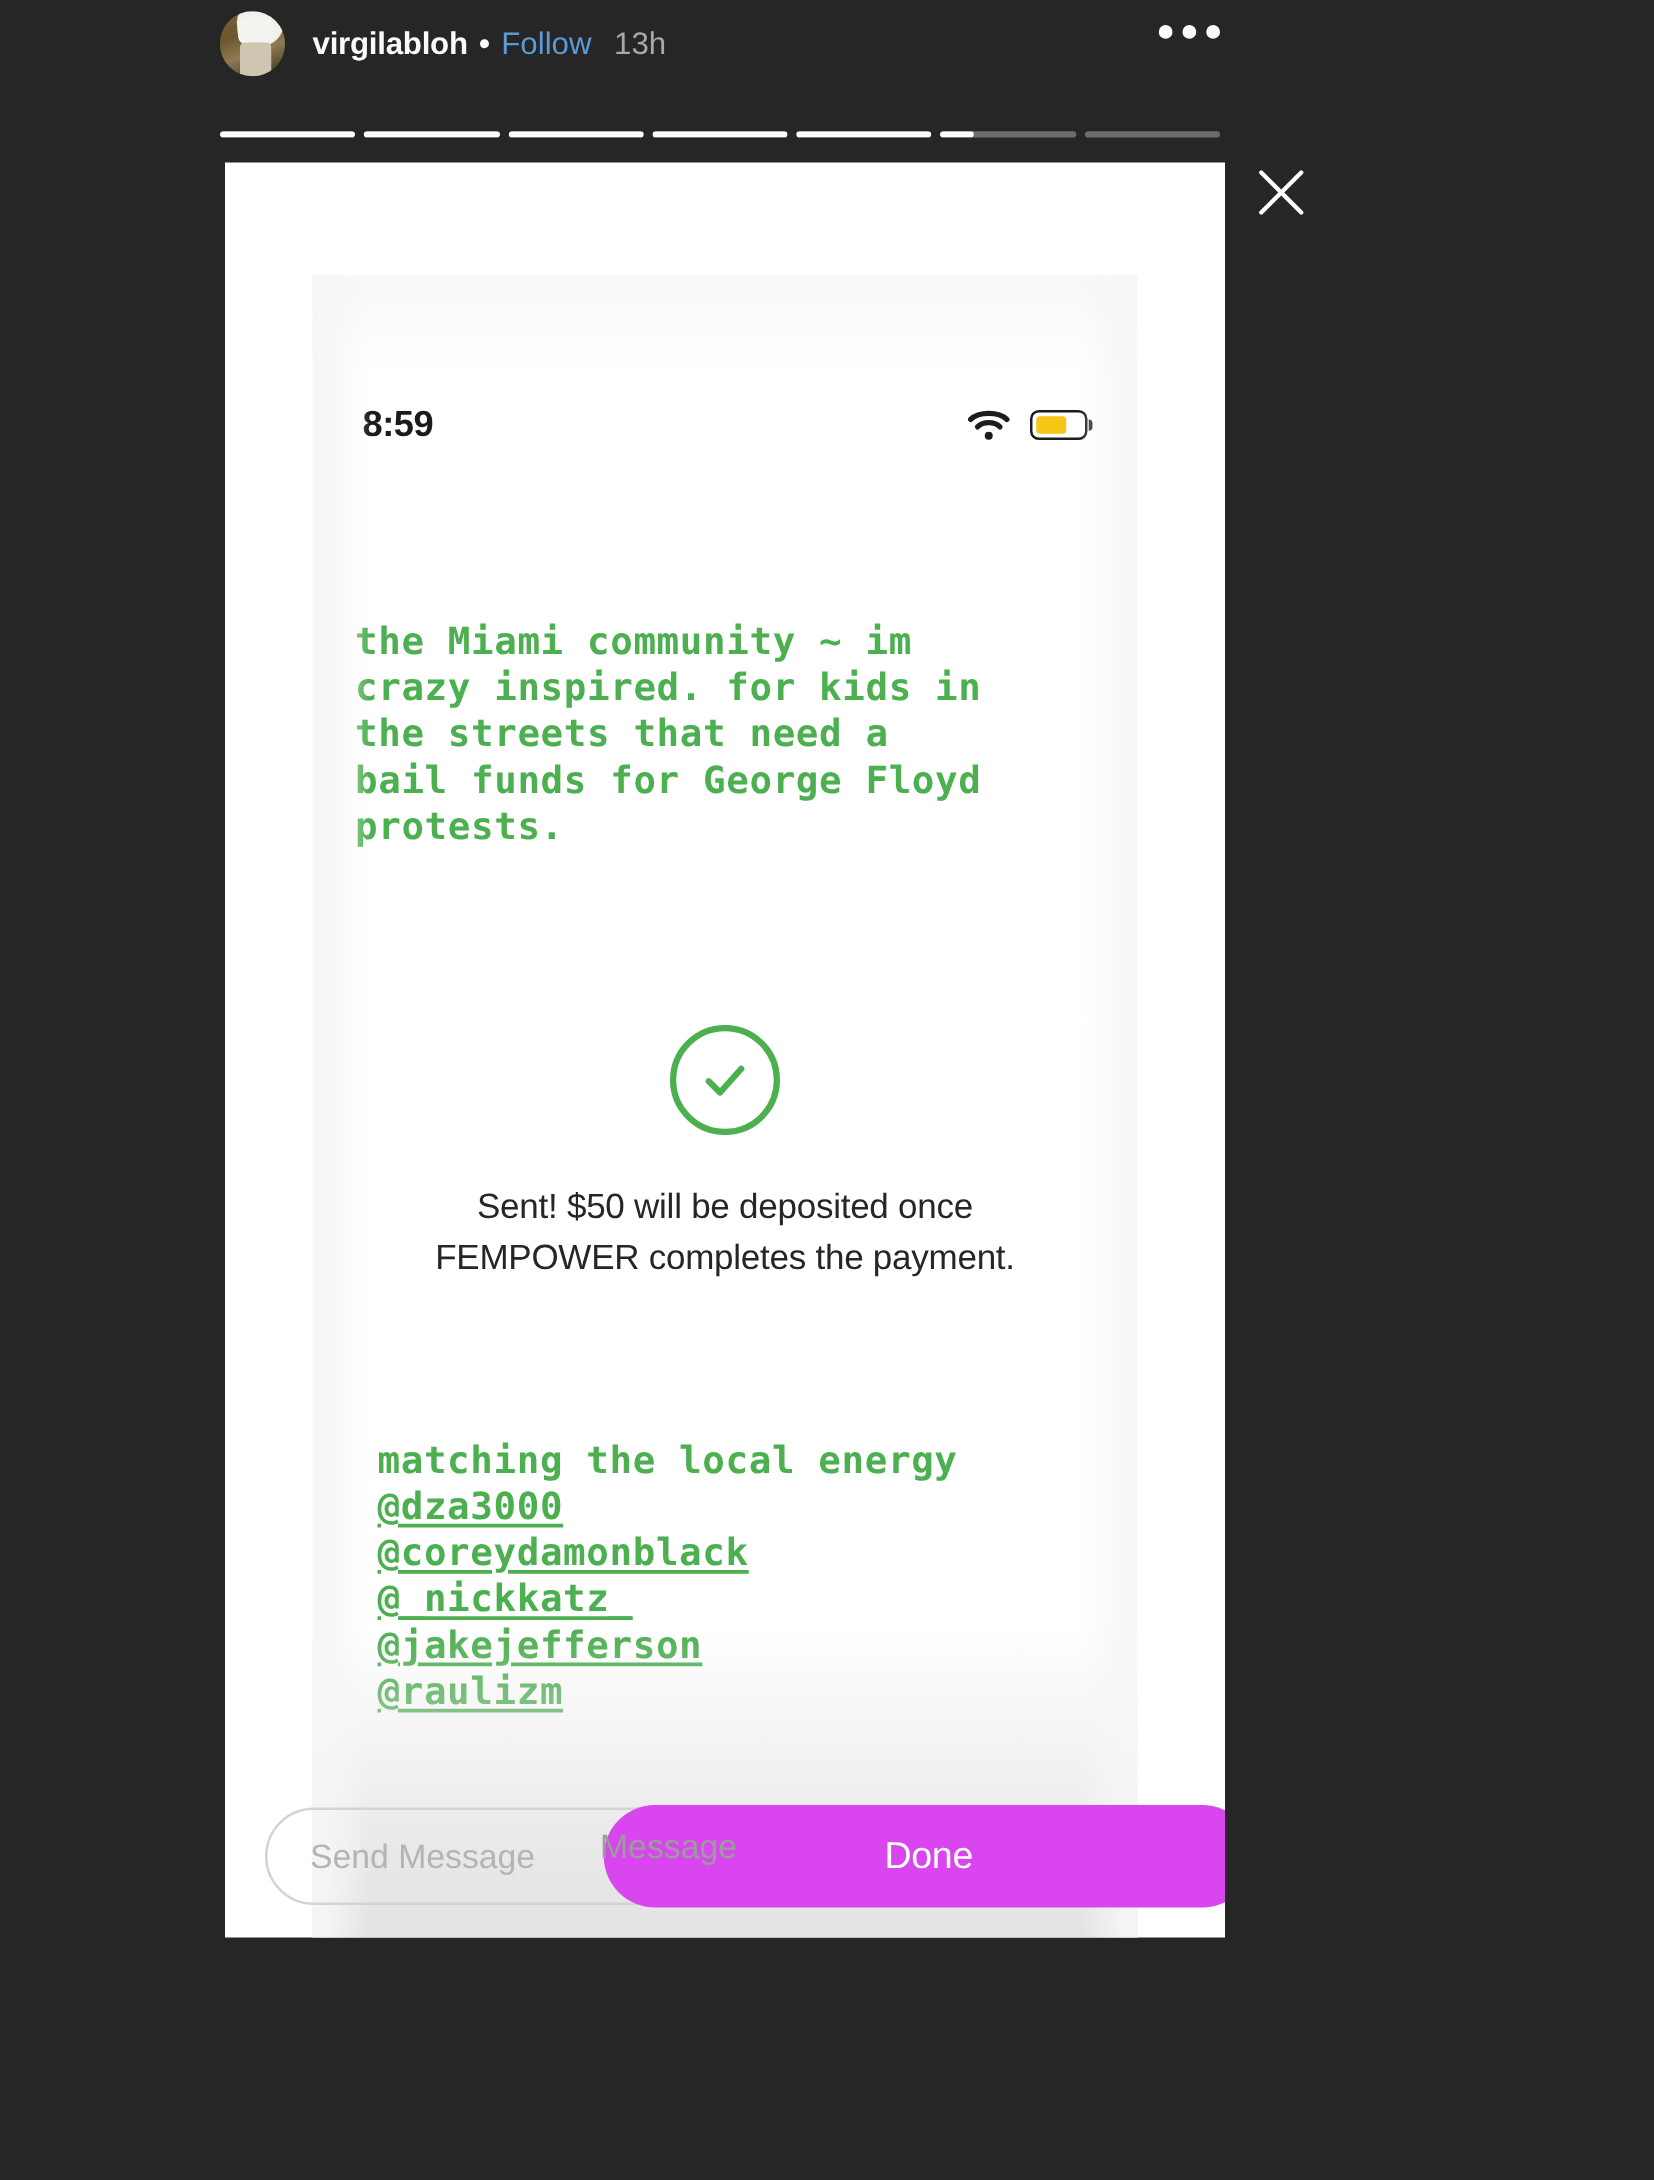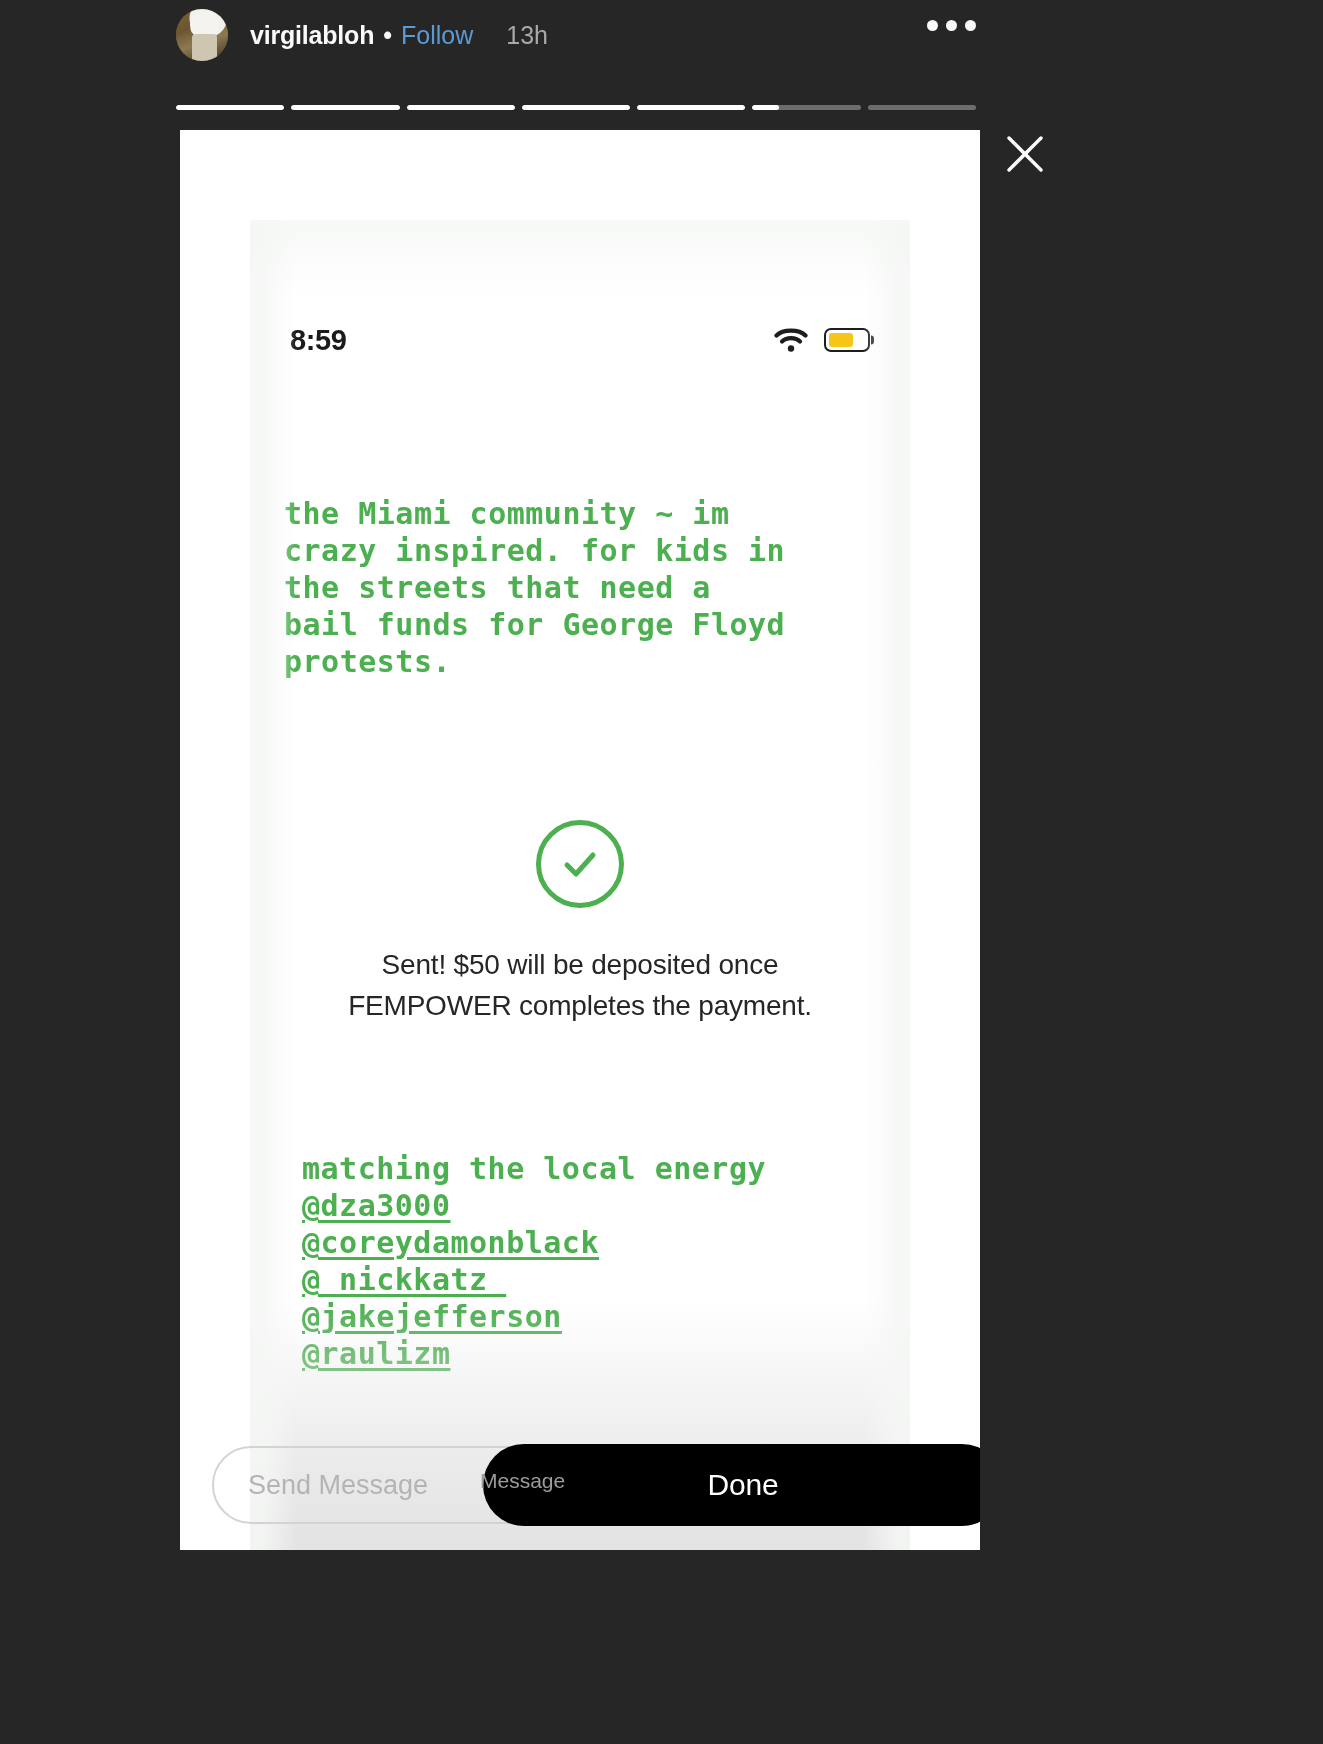--- a/index.html
+++ b/index.html
@@ -46,21 +46,21 @@
   }
   .username{
     color:#fafafa; font-size:25px; font-weight:bold;
     letter-spacing:-0.2px;
   }
   .dot-sep{ color:#fafafa; font-size:25px; margin:0 9px; font-weight:bold;}
   .follow{
     color:#5b9bd5; font-size:25px; font-weight:normal;
   }
   .timestamp{
-    color:#a8a8a8; font-size:25px; margin-left:33px; font-weight:normal;
+    color:#a8a8a8; font-size:25px; margin-left:18px; font-weight:normal;
   }
   .more-dots{
     position:absolute; right:0; top:16px;
     display:flex; gap:8px; align-items:center;
   }
   .more-dots i{
     display:block; width:11px; height:11px; border-radius:50%;
     background:#fafafa;
   }
 
@@ -211,34 +211,34 @@
     margin-left:26px; flex:0 0 auto;
     display:flex; align-items:center; justify-content:center;
     width:62px; height:62px;
   }
 
   
   .done-btn{
     position:absolute;
     left:303px; bottom:24px;
     width:520px; height:82px;
-    background:#000000;
+    background:#d946ef;
     border-radius:42px;
     display:flex; align-items:center; justify-content:center;
     z-index:5;
   }
   .done-label{
     color:#ffffff; font-size:30px;
     letter-spacing:-0.2px;
   }
   
   .msg-overlay{
     position:absolute;
     left:300px; bottom:57px;
-    color:#9c9c9c; font-size:21px;
+    color:#9c9c9c; font-size:27px;
     z-index:6;
   }
 
   
   .close-btn{
     position:absolute;
     right:272px; top:128px;
     width:52px; height:52px;
     display:flex; align-items:center; justify-content:center;
   }

